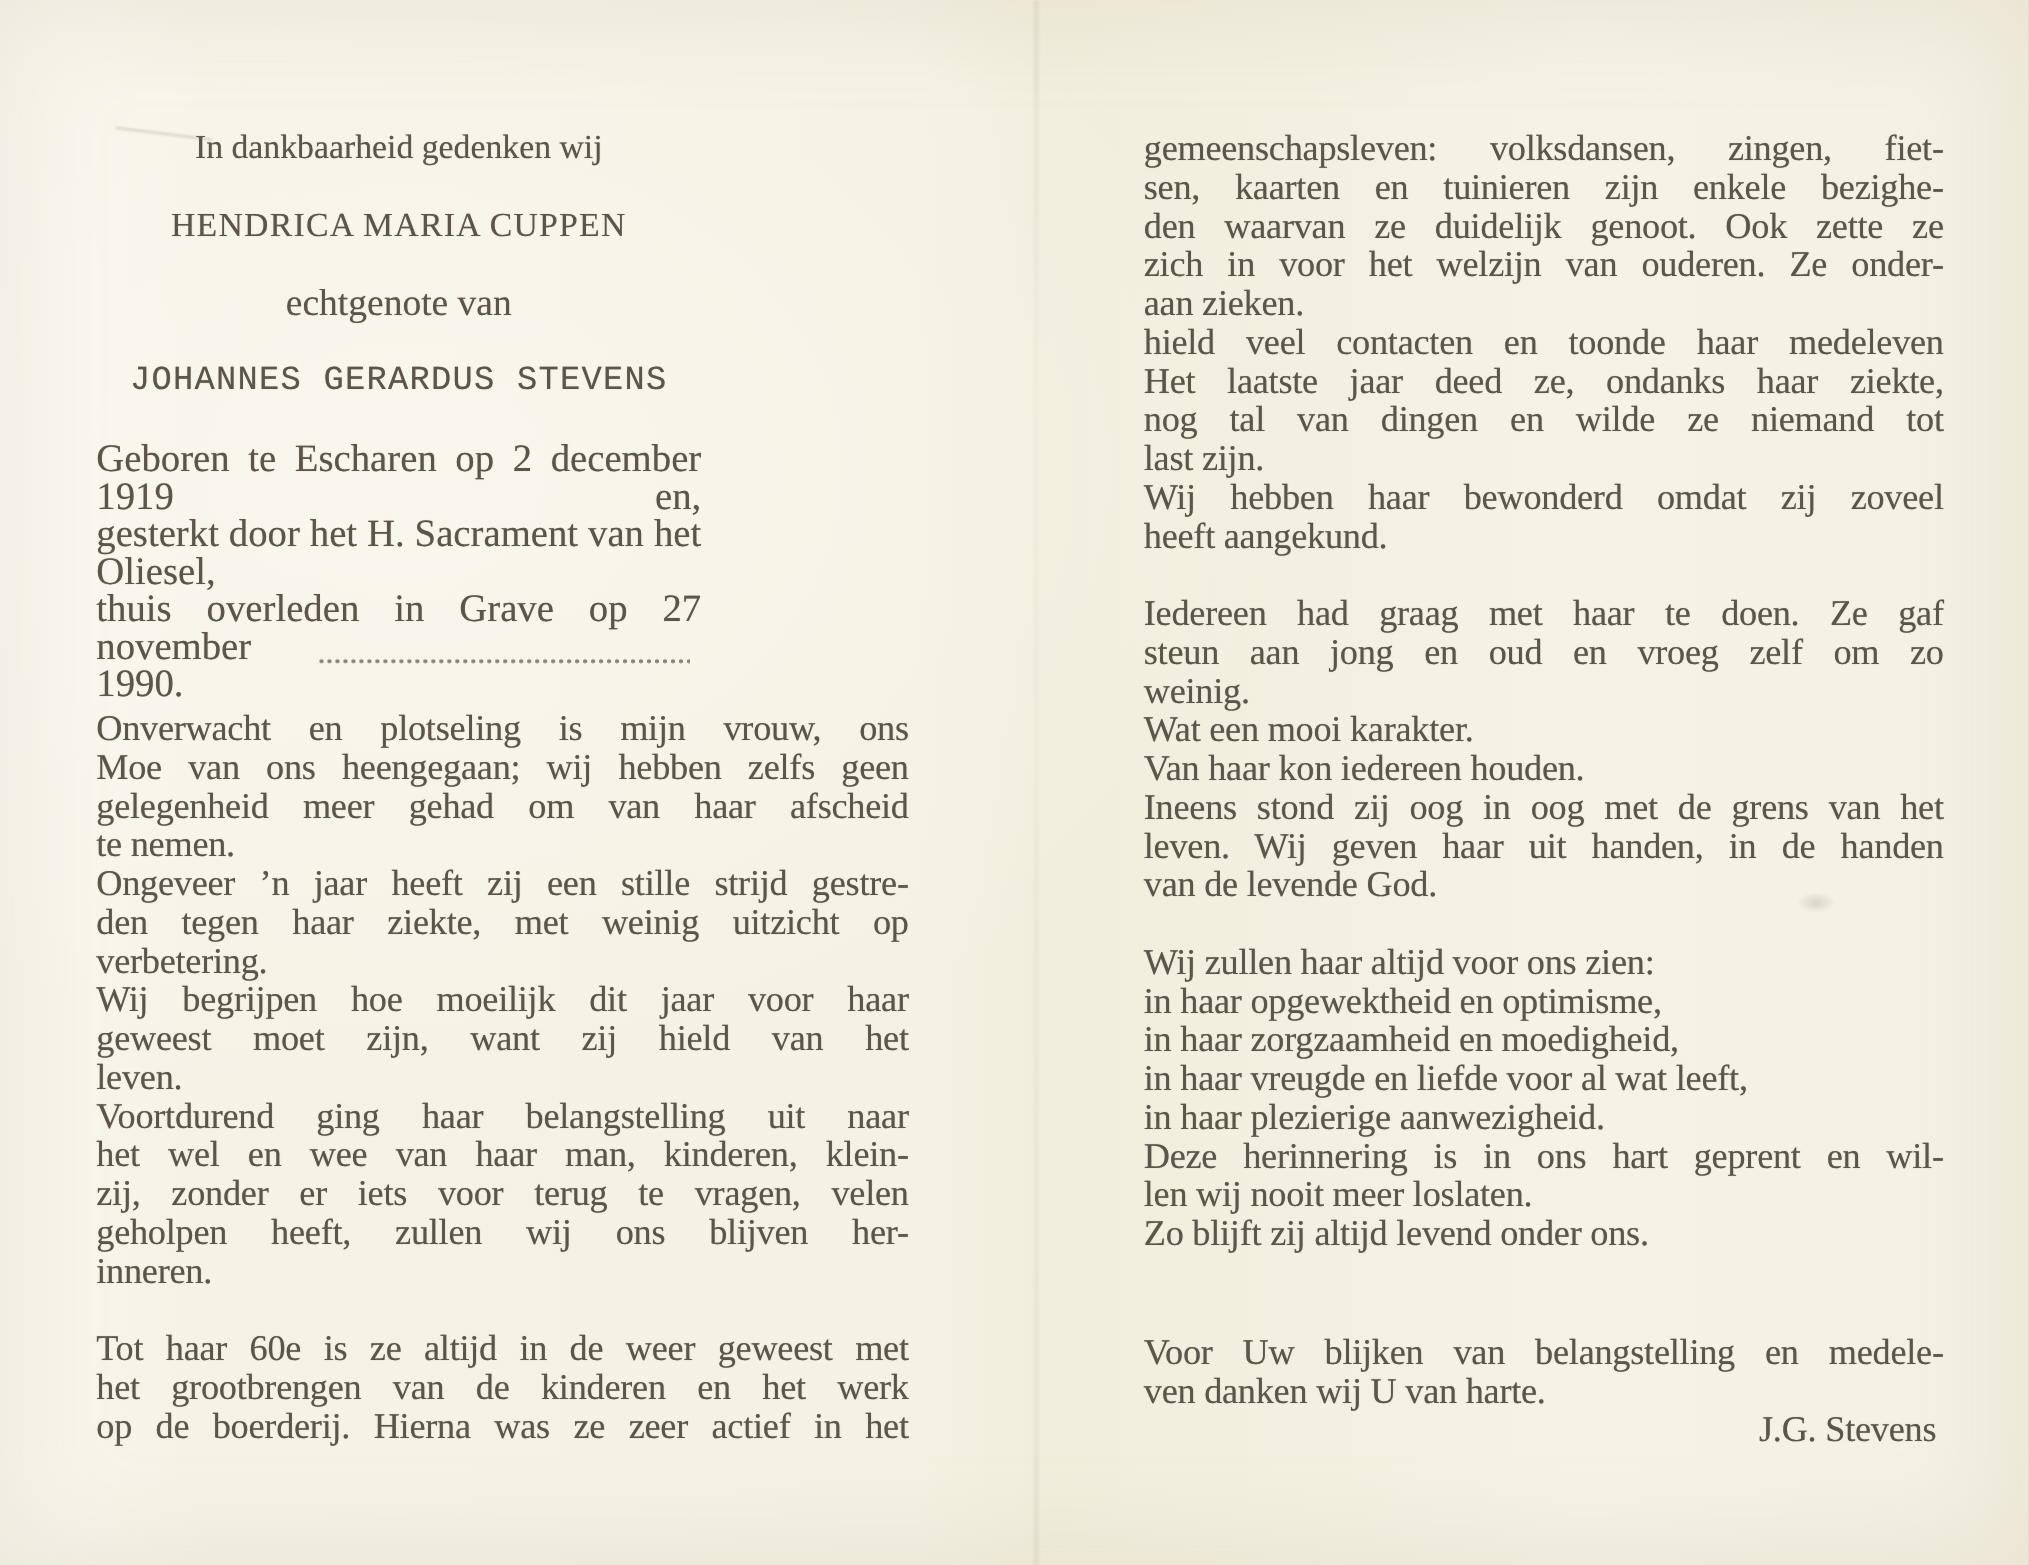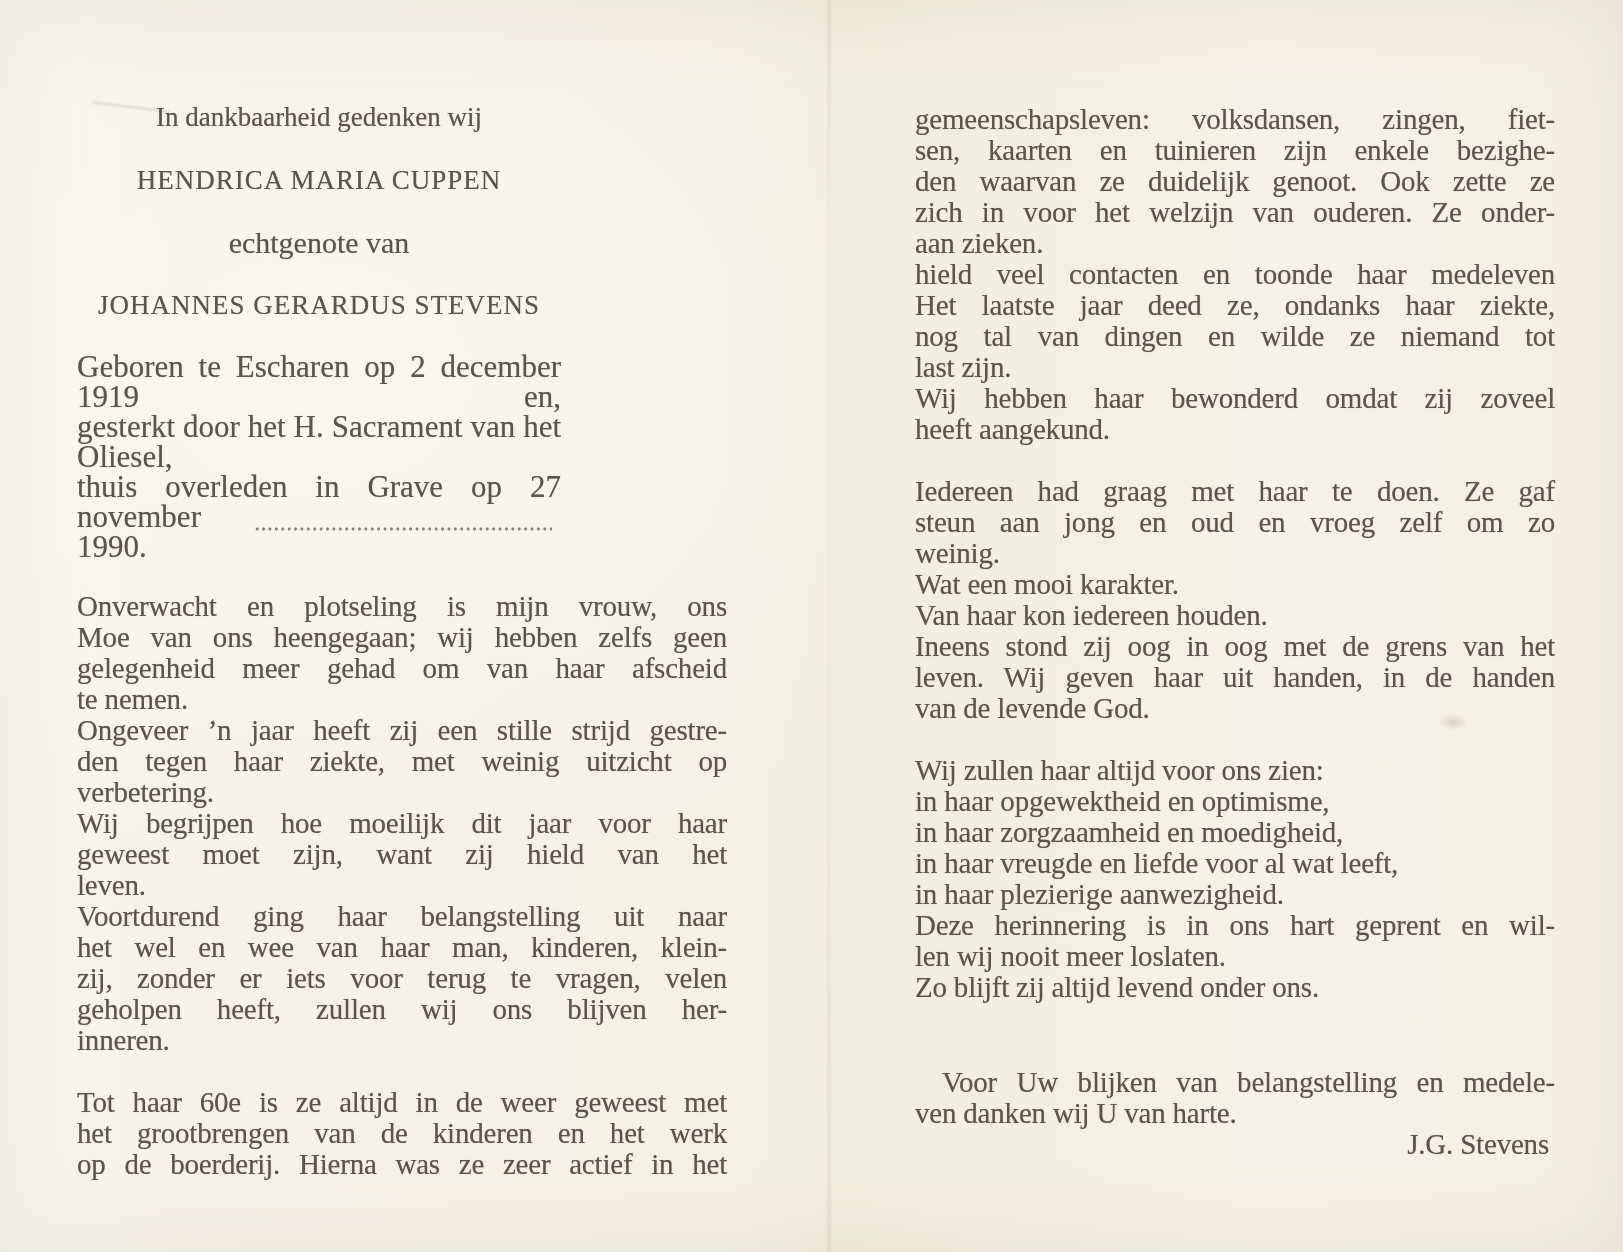--- a/index.html
+++ b/index.html
@@ -38,45 +38,45 @@
   
   .txt { text-shadow: 0 0 0.7px rgba(92,85,74,0.55); }
 
   .top-block {
     position: absolute; left: 77px; top: 100px; width: 484px;
     text-align: center;
   }
   .dedication { font-size: 27px; line-height: 34px; }
   .name  { font-size: 27px; line-height: 34px; letter-spacing: 1px; margin-top: 29px; }
   .relation { font-size: 30px; line-height: 34px; margin-top: 29px; }
-  .name.second { margin-top: 28px; }
+  .name.second { margin-top: 28px; font-family: Liberation Mono, monospace; }
   .vitals { margin-top: 30px; font-size: 31px; line-height: 30px; text-align: left; }
 
   .dots {
     position: absolute; left: 254px; top: 527px; width: 298px; height: 4px;
     background-image: radial-gradient(circle, #756c5e 1.4px, rgba(117,108,94,0) 1.8px);
     background-size: 6.4px 4px;
     background-repeat: repeat-x;
     opacity: .85;
   }
 
   .body-left {
-    position: absolute; left: 77px; top: 591px; width: 650px;
+    position: absolute; left: 77px; top: 568px; width: 650px;
     font-size: 29px; line-height: 31px; letter-spacing: -0.2px;
   }
   .body-right {
     position: absolute; left: 915px; top: 104px; width: 640px;
     font-size: 29px; line-height: 31px; letter-spacing: -0.2px;
   }
 
   .ln { text-align: left; }
   .ln.j { text-align: justify; text-align-last: justify; }
   .ln.r { text-align: right; padding-right: 6px; }
   .ln.g1 { margin-top: 31px; }
-  .ln.g2 { margin-top: 64px; margin-left: 27px; }
+  .ln.g2 { margin-top: 64px; }
 </style>
 </head>
 <body>
 
 <div class="sheet">
 
   <div class="fold"></div>
   <div class="crease"></div>
   <div class="smudge"></div>
 

